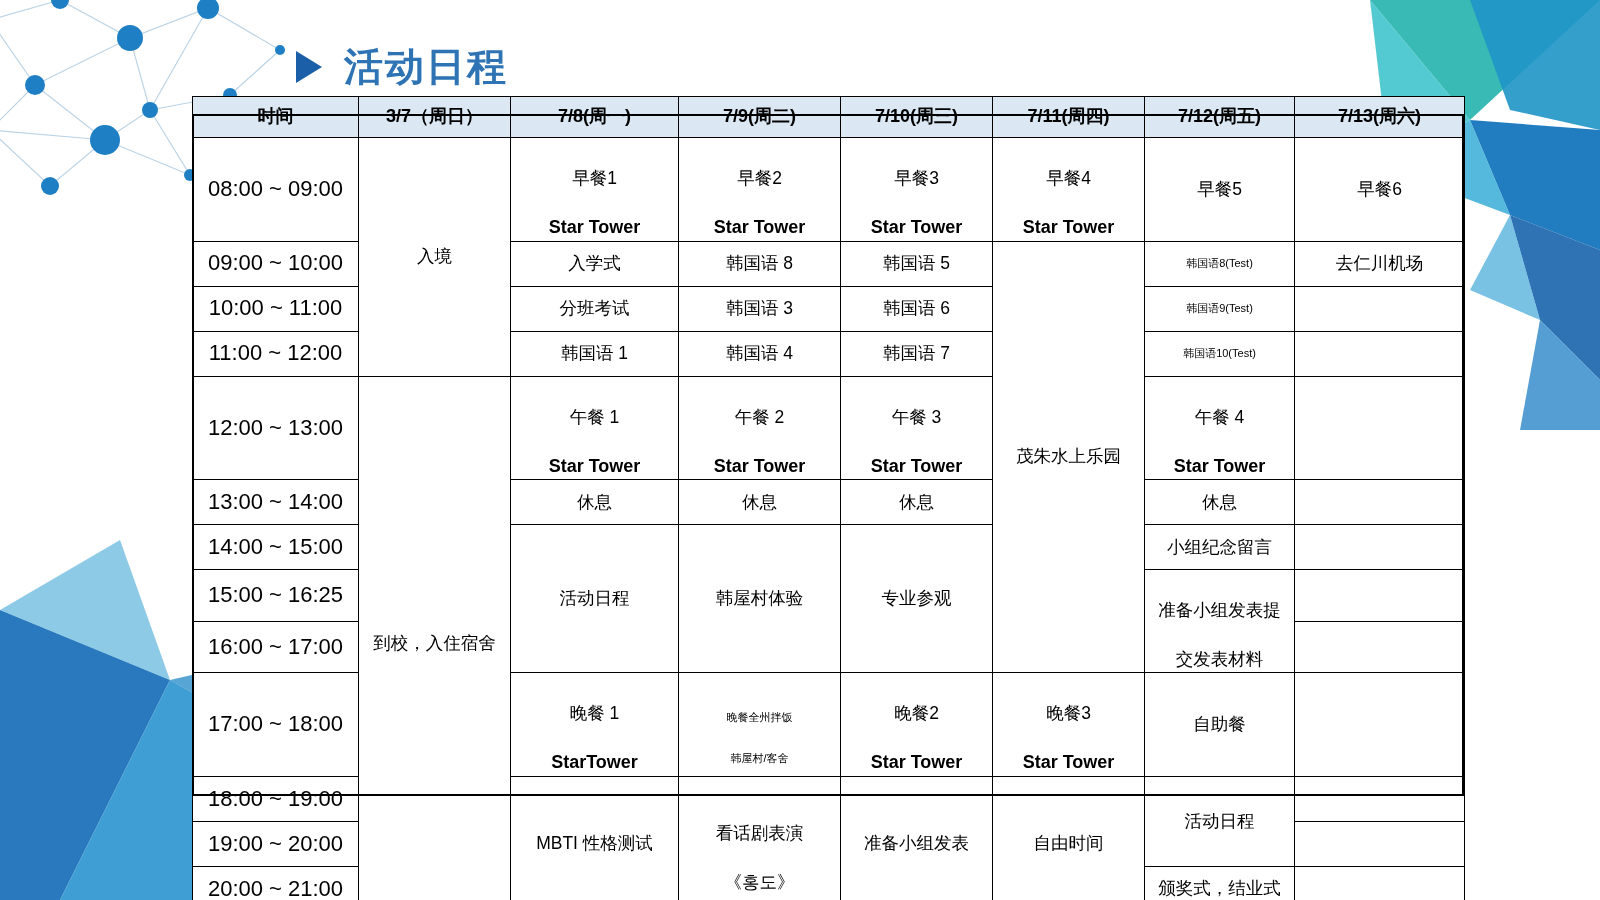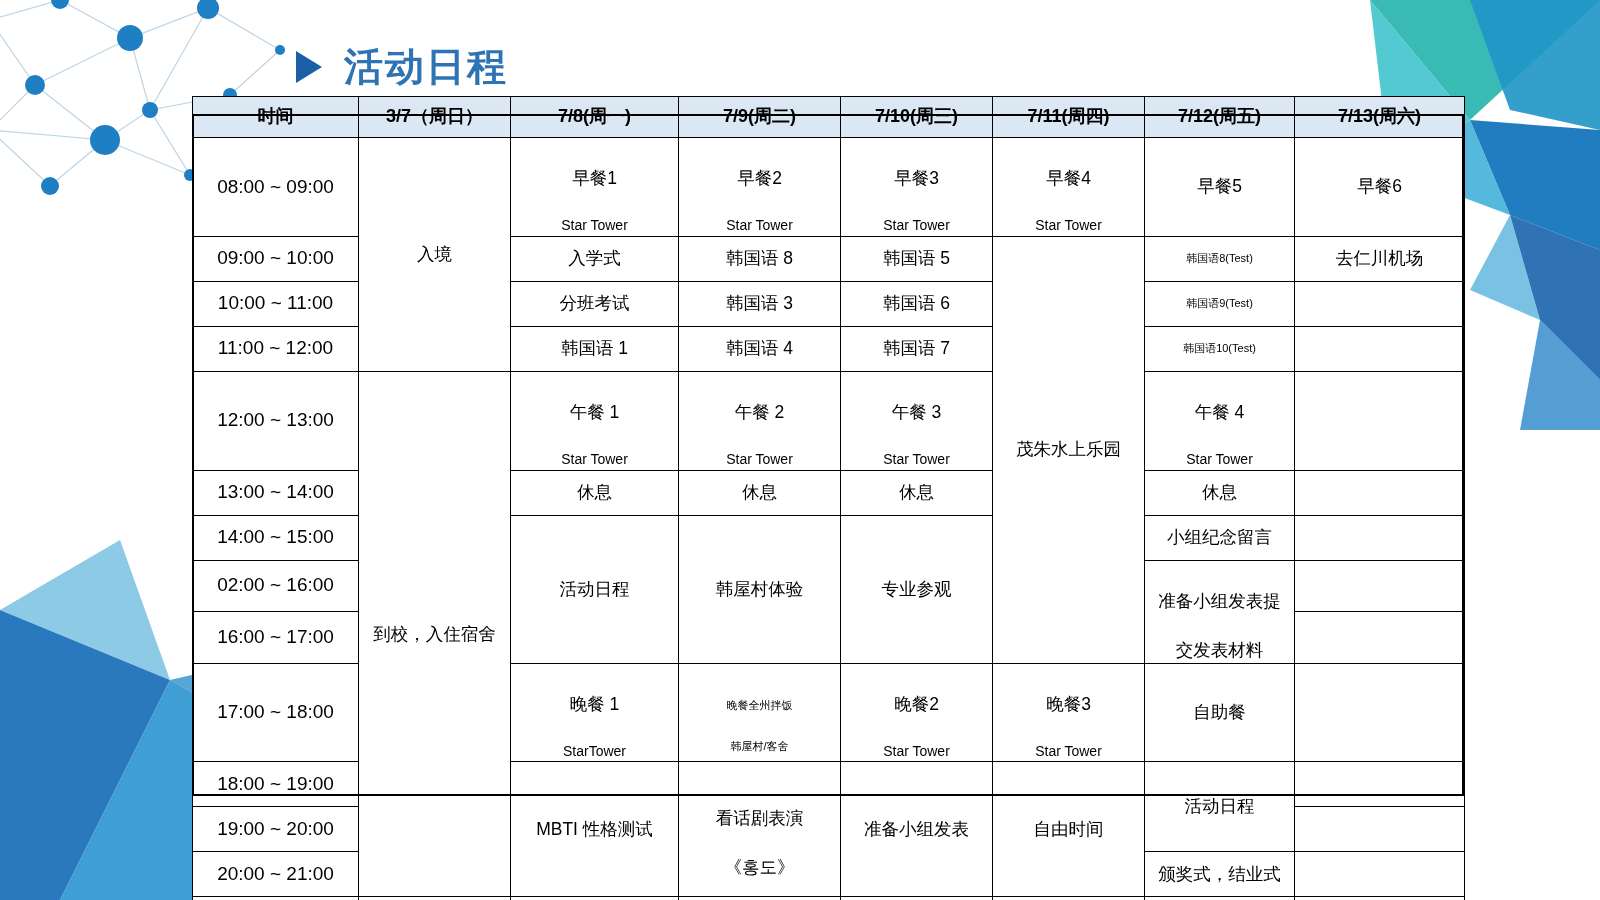--- a/index.html
+++ b/index.html
@@ -79,31 +79,31 @@
     line-height: 1.2;
     font-family: "Liberation Sans", sans-serif;
   }
   table.schedule thead th {
     background: #dbe8f4;
     font-weight: bold;
     height: 36px;
     font-size: 18px;
   }
   table.schedule td.time-cell {
-    font-size: 19px;
+    font-size: 22px;
     height: 40px;
   }
   table.schedule td.small {
     font-size: 11px;
   }
   table.schedule td.empty {
     height: 40px;
   }
   .cell-lines span { display: block; margin-top: 28px; }
-  .cell-sub { font-size: 14px; }
+  .cell-sub { font-size: 18px; font-weight: bold; }
   .outer-border {
     position: absolute;
     left: 192px;
     top: 114px;
     width: 1272px;
     height: 682px;
     border: 2px solid #000000;
     pointer-events: none;
     box-sizing: border-box;
   }
@@ -302,21 +302,21 @@
         <tr>
           <td class="time-cell">14:00 ~ 15:00</td>
           <td rowspan="3">活动日程</td>
           <td rowspan="3">韩屋村体验</td>
           <td rowspan="3">专业参观</td>
           <td>小组纪念留言</td>
           <td class="empty"></td>
         </tr>
 
         <tr>
-          <td class="time-cell">02:00 ~ 16:00</td>
+          <td class="time-cell">15:00 ~ 16:25</td>
           <td rowspan="2" class="cell-lines">
             <span>准备小组发表提</span>
             <span>交发表材料</span>
           </td>
           <td class="empty"></td>
         </tr>
 
         <tr>
           <td class="time-cell">16:00 ~ 17:00</td>
           <td class="empty"></td>

